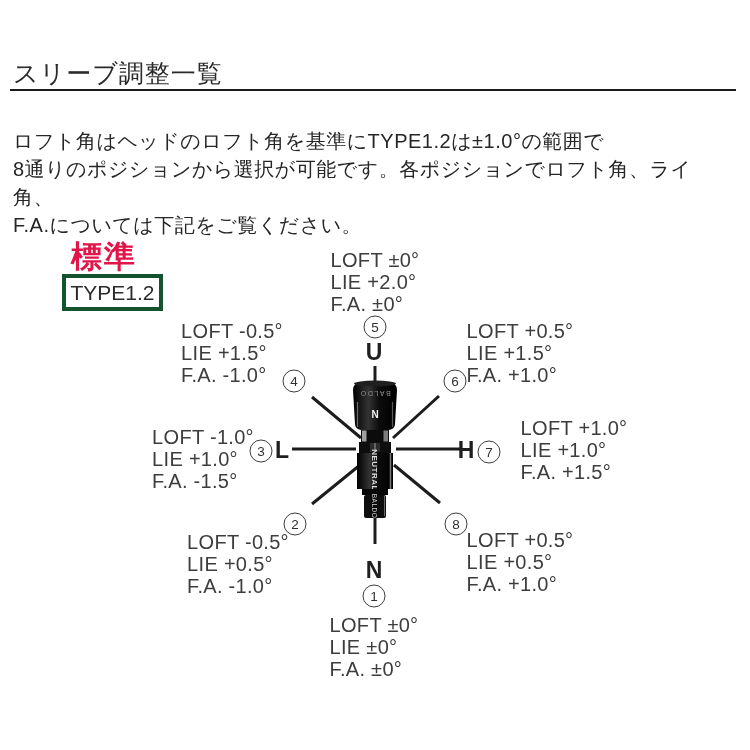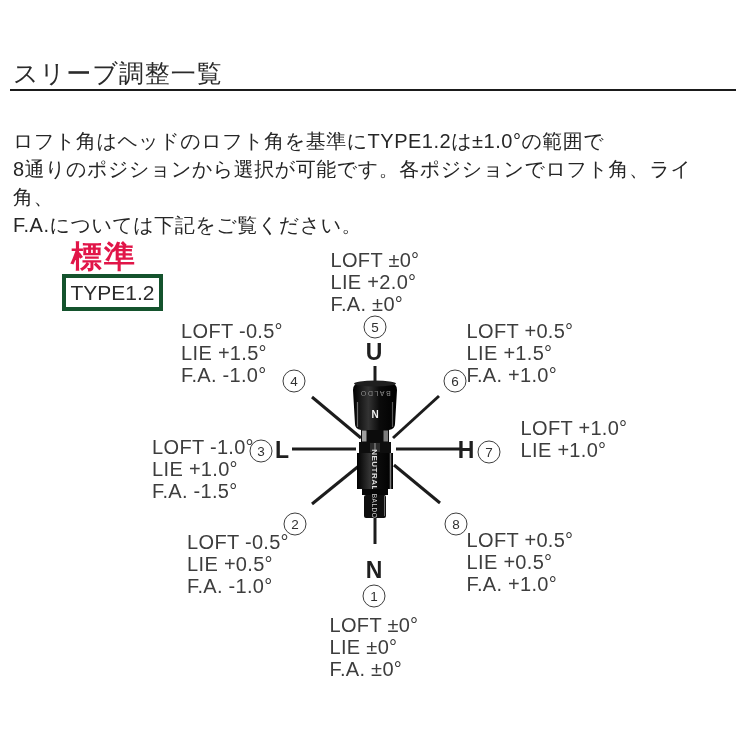--- a/index.html
+++ b/index.html
@@ -123,31 +123,32 @@
   </div>
   <div class="abs num-circle" style="left:294px;top:381px;">4</div>
 
   <div class="abs val-block" style="left:520px;top:320px;">
     <div>LOFT +0.5°</div>
     <div>LIE +1.5°</div>
     <div>F.A. +1.0°</div>
   </div>
   <div class="abs num-circle" style="left:455px;top:381px;">6</div>
 
-  <div class="abs val-block" style="left:203px;top:436px;">
+  <div class="abs val-block" style="left:203px;top:426px;">
     <div>LOFT -1.0°</div>
     <div>LIE +1.0°</div>
     <div>F.A. -1.5°</div>
   </div>
   <div class="abs num-circle" style="left:261px;top:451px;">3</div>
   <div class="abs dir-letter" style="left:282px;top:437px;">L</div>
 
   <div class="abs val-block" style="left:566px;top:417px;margin-left:8px;">
     <div>LOFT +1.0°</div>
     <div>LIE +1.0°</div>
+    <div>F.A. +1.5°</div>
   </div>
   <div class="abs dir-letter" style="left:466px;top:437px;">H</div>
   <div class="abs num-circle" style="left:489px;top:452px;">7</div>
 
   <div class="abs num-circle" style="left:295px;top:524px;">2</div>
   <div class="abs val-block" style="left:238px;top:531px;">
     <div>LOFT -0.5°</div>
     <div>LIE +0.5°</div>
     <div>F.A. -1.0°</div>
   </div>

